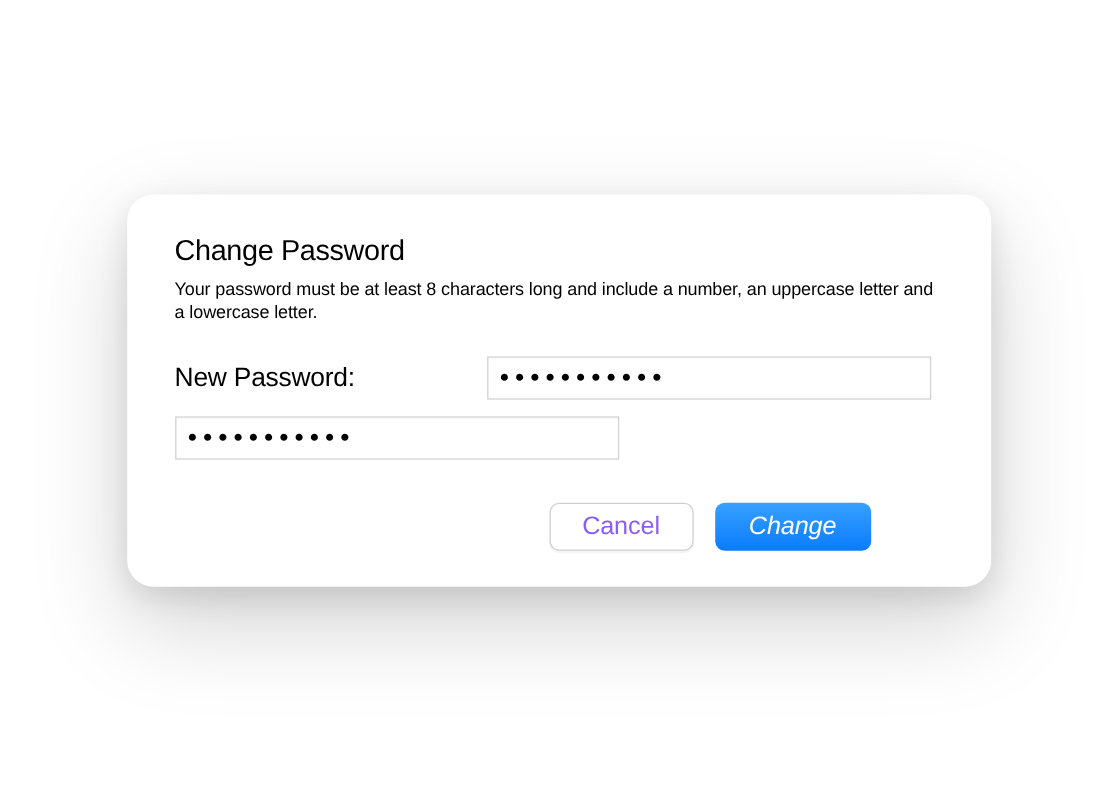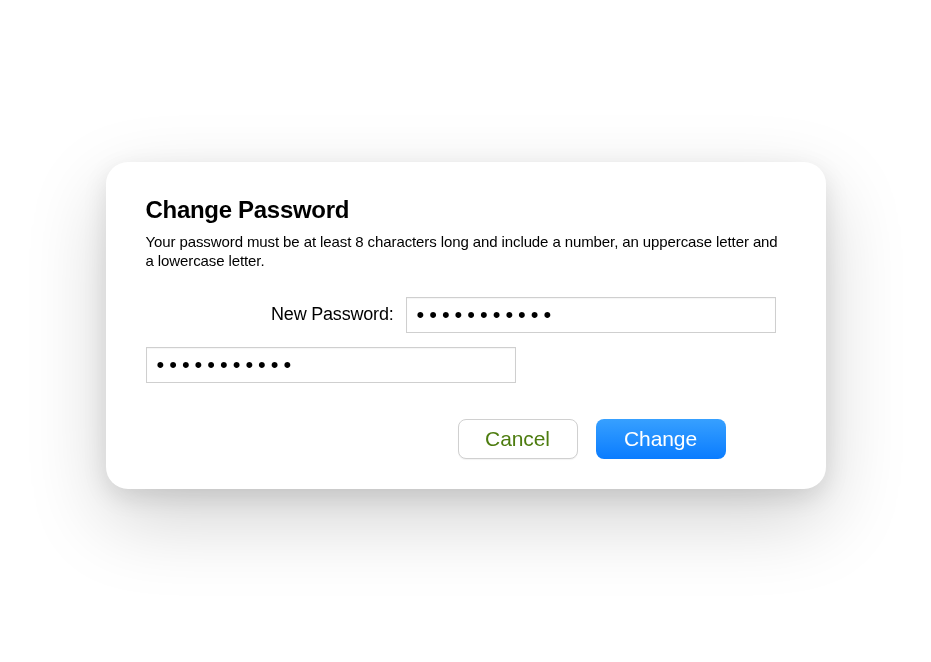--- a/index.html
+++ b/index.html
@@ -21,41 +21,41 @@
       width: 720px;
       background: #ffffff;
       border-radius: 22px;
       box-shadow: 0 30px 80px rgba(0,0,0,0.18), 0 8px 24px rgba(0,0,0,0.10);
       padding: 34px 40px 30px 40px;
       position: relative;
       top: -6px;
     }
     .dialog-title {
       font-size: 24px;
-      font-weight: 700;
+      font-weight: 400;
       letter-spacing: -0.3px;
       color: #000000;
       margin-bottom: 8px;
     }
     .dialog-description {
       font-size: 15px;
       line-height: 1.3;
       color: #000000;
       margin-bottom: 26px;
       letter-spacing: -0.1px;
     }
     .form-row {
       display: flex;
       align-items: center;
       margin-bottom: 14px;
     }
     .form-label {
       width: 260px;
-      text-align: right;
-      font-size: 18px;
+      text-align: left;
+      font-size: 22px;
       color: #000000;
       padding-right: 12px;
       letter-spacing: -0.2px;
     }
     .form-input {
       flex: 0 0 370px;
       height: 36px;
       border: 1px solid #cfcfcf;
       background: #ffffff;
       font-size: 22px;
@@ -78,28 +78,29 @@
       border-radius: 8px;
       font-size: 21px;
       font-family: inherit;
       padding: 0 20px;
       cursor: pointer;
       letter-spacing: -0.1px;
     }
     .btn-cancel {
       background: #ffffff;
       border: 1px solid #d0d0d0;
-      color: #4d7c0f;
+      color: #8b5cf6;
       box-shadow: 0 1px 1px rgba(0,0,0,0.05);
     }
     .btn-change {
       background: linear-gradient(180deg, #37a0ff 0%, #0a7cff 100%);
       border: none;
       color: #ffffff;
       min-width: 130px;
+      font-style: italic;
     }
   </style>
 </head>
 <body>
 
 <div class="dialog">
   <div class="dialog-title">Change Password</div>
   <div class="dialog-description">Your password must be at least 8 characters long and include a number, an uppercase letter and a lowercase letter.</div>
 
   <div class="form-row">

